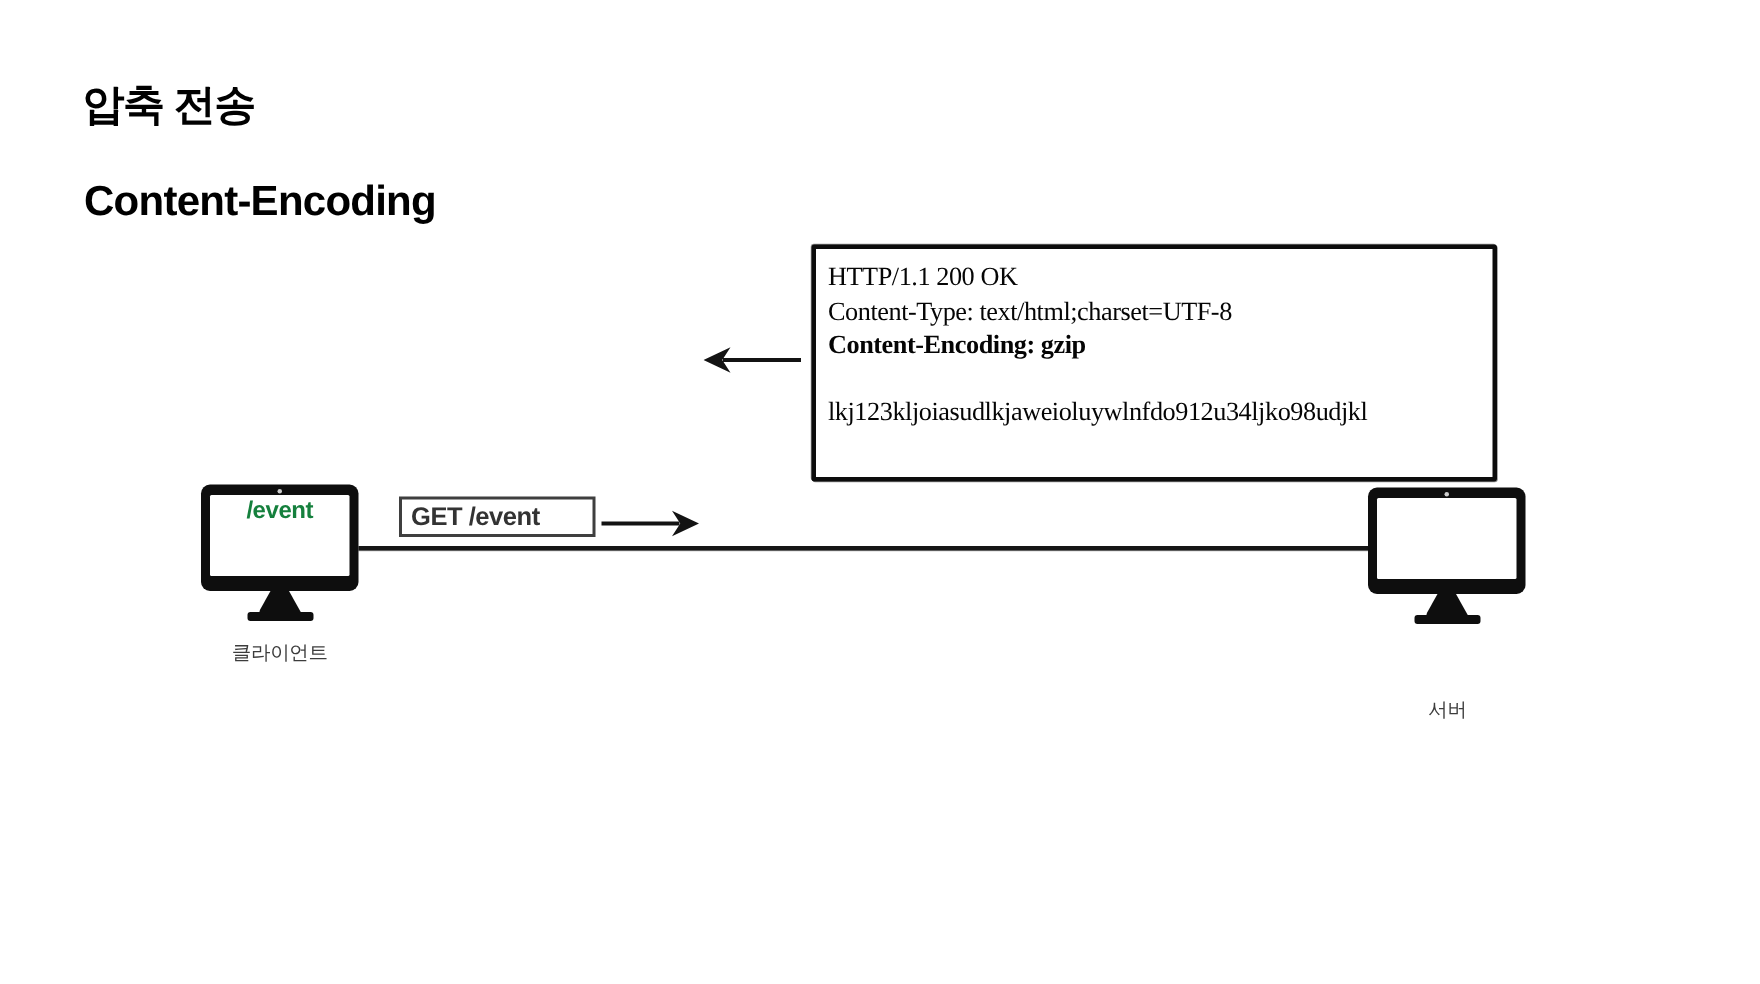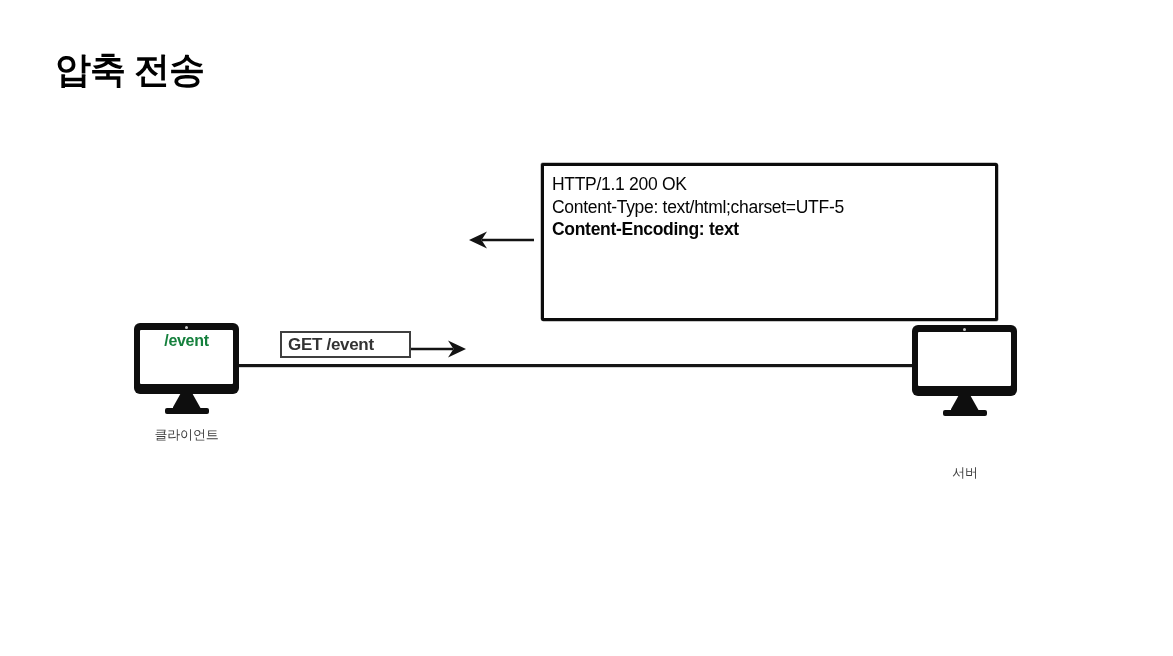--- a/index.html
+++ b/index.html
@@ -12,21 +12,21 @@
     position: relative;
     width: 1173px;
     height: 656px;
     background: #ffffff;
     overflow: hidden;
   }
   .title {
     position: absolute;
     left: 55px;
     top: 44px;
-    font-size: 36px;
+    font-size: 28px;
     line-height: 52px;
     font-weight: 800;
     letter-spacing: -1px;
     color: #000000;
     white-space: nowrap;
   }
   .subtitle {
     position: absolute;
     left: 56px;
     top: 116px;
@@ -50,20 +50,21 @@
     padding: 7px 8px;
     background: #ffffff;
   }
   .resp-line {
     font-size: 17.5px;
     line-height: 22.5px;
     min-height: 22.5px;
     color: #050505;
     white-space: nowrap;
     letter-spacing: -0.3px;
+    font-family: Liberation Serif, serif;
   }
   .resp-line.bold { font-weight: 700; }
   .arrow-svg { position: absolute; }
   .wire {
     position: absolute;
     left: 239px;
     top: 364px;
     width: 673px;
     height: 3px;
     background: #161616;
@@ -74,21 +75,20 @@
     left: 266px;
     top: 331px;
     width: 131px;
     height: 27px;
     box-sizing: border-box;
     border: 2px solid #3f3f3f;
     background: #ffffff;
     display: flex;
     align-items: center;
     padding-left: 6px;
-    margin-left: 14px;
   }
   .request-box span {
     font-size: 17px;
     font-weight: 700;
     color: #333333;
     letter-spacing: -0.3px;
     white-space: nowrap;
   }
   .monitor { position: absolute; }
   .monitor-frame {
@@ -151,26 +151,28 @@
   }
   .client-label { left: 134px; width: 105px; top: 426px; }
   .server-label { left: 912px; width: 106px; top: 464px; }
 </style>
 </head>
 <body>
 
 <div class="slide">
 
   <div class="title">압축 전송</div>
+  <div class="subtitle">Content-Encoding</div>
 
   <div class="response-box">
     <div class="resp-line">HTTP/1.1 200 OK</div>
-    <div class="resp-line">Content-Type: text/html;charset=UTF-5</div>
-    <div class="resp-line bold">Content-Encoding: text</div>
+    <div class="resp-line">Content-Type: text/html;charset=UTF-8</div>
+    <div class="resp-line bold">Content-Encoding: gzip</div>
     <div class="resp-line"></div>
+    <div class="resp-line">lkj123kljoiasudlkjaweioluywlnfdo912u34ljko98udjkl</div>
   </div>
 
   <svg class="arrow-svg" style="left:469px; top:229px;" width="66" height="22" viewBox="0 0 66 22">
     <line x1="65" y1="11" x2="13" y2="11" stroke="#131313" stroke-width="2.6"></line>
     <path d="M18 2.5 L0 11 L18 19.5 L12.5 11 Z" fill="#131313"></path>
   </svg>
 
   <svg class="arrow-svg" style="left:400px; top:338px;" width="66" height="22" viewBox="0 0 66 22">
     <line x1="1" y1="11" x2="53" y2="11" stroke="#131313" stroke-width="2.6"></line>
     <path d="M48 2.5 L66 11 L48 19.5 L53.5 11 Z" fill="#131313"></path>

